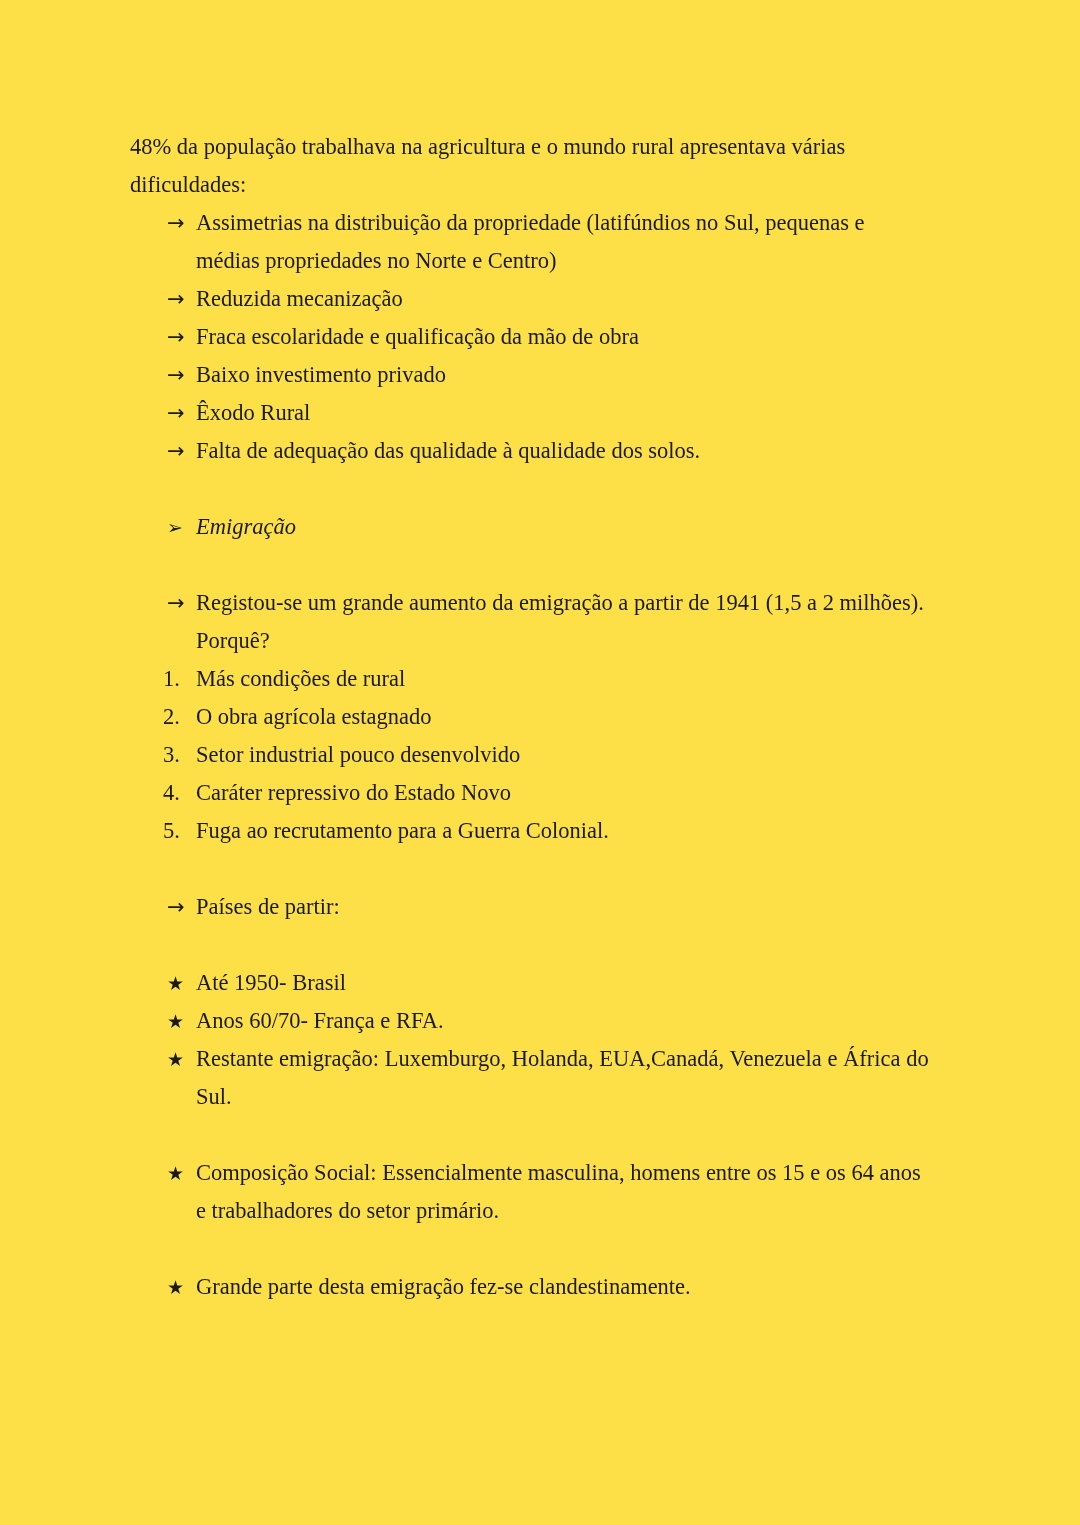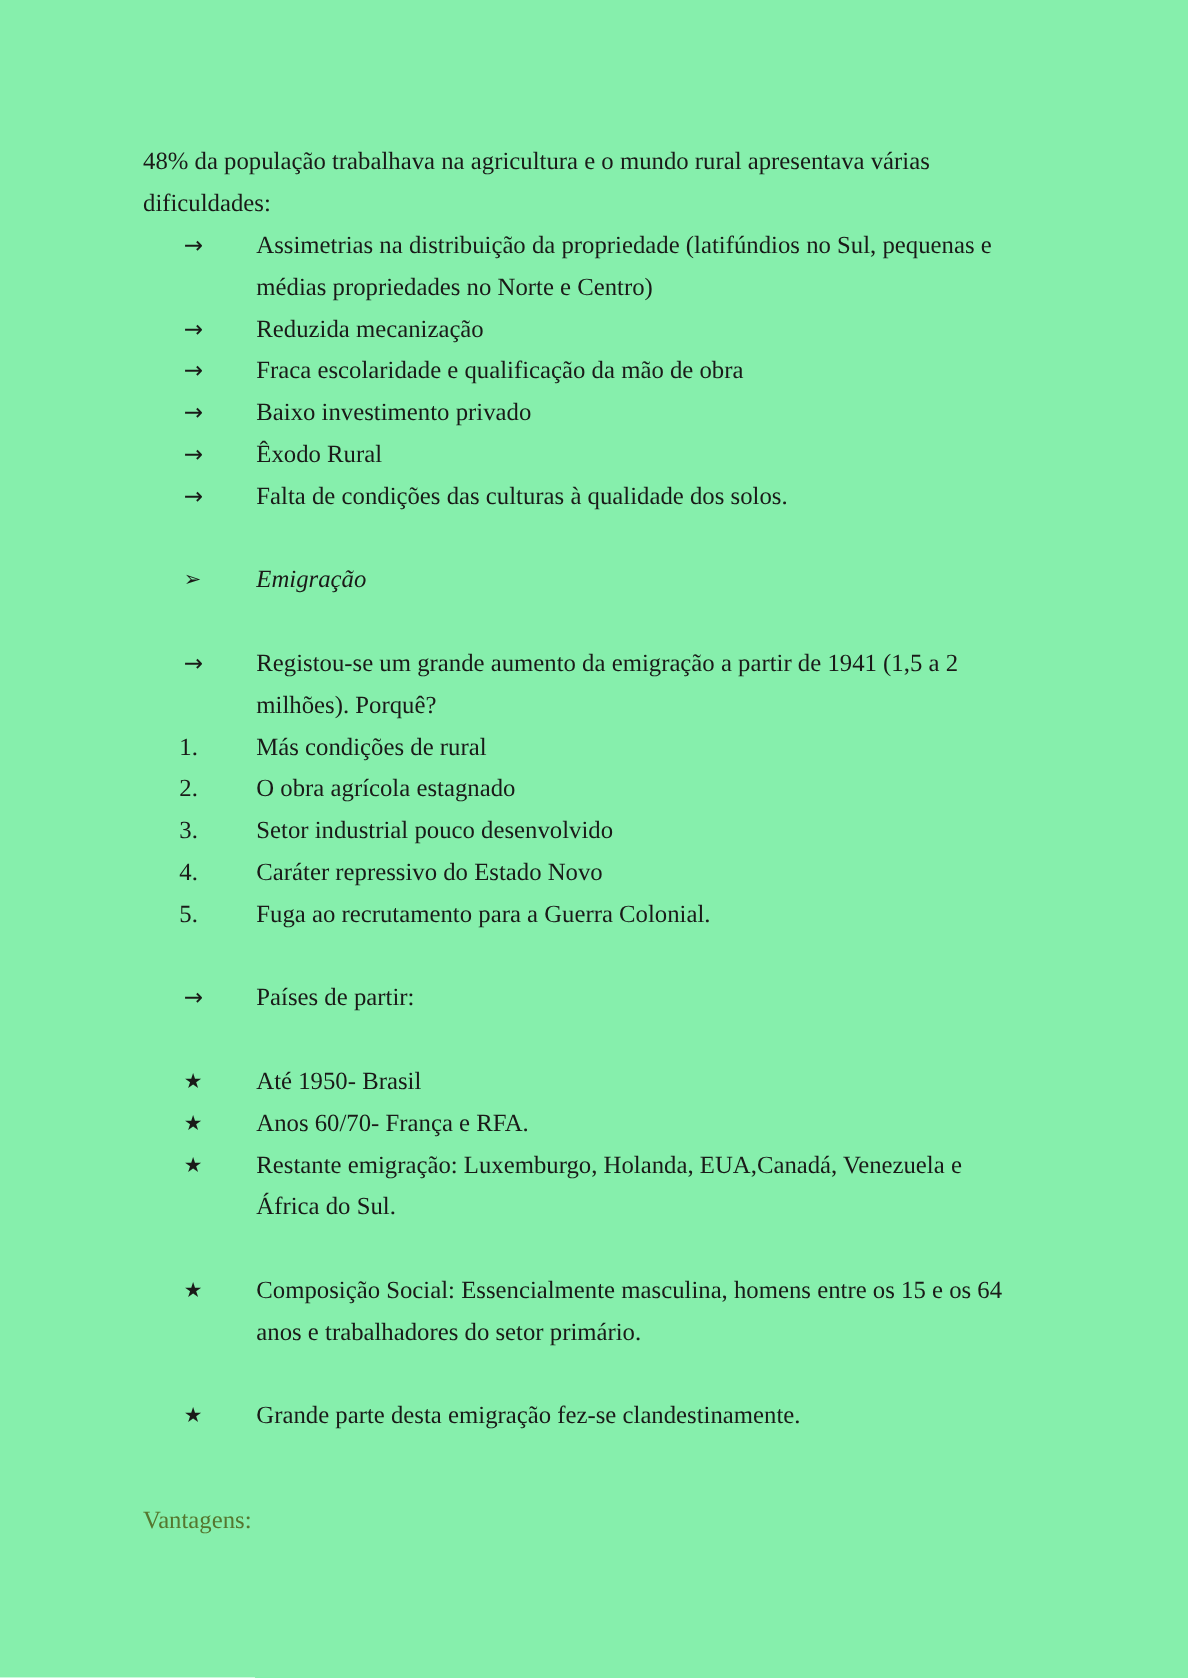--- a/index.html
+++ b/index.html
@@ -14,21 +14,21 @@
     color: #1a1a18;
     position: relative;
     overflow: hidden;
   }
   .page {
     position: absolute;
     left: 0;
     top: 0;
     width: 1080px;
     height: 1525px;
-    background: #86efac;
+    background: #fde047;
   }
   .content {
     position: absolute;
     left: 130px;
     top: 128px;
     width: 800px;
   }
   .para {
     font-size: 22.5px;
     line-height: 38px;
@@ -68,21 +68,20 @@
   .marker.star {
     font-size: 19px;
   }
   .marker.chev {
     font-size: 19px;
   }
   .rowtext {
     flex: 1 1 auto;
     max-width: 745px;
     color: #1a1a18;
-    margin-left: 37px;
   }
   .rowtext.heading {
     font-weight: normal;
     font-style: italic;
   }
   .spacer-line {
     height: 38px;
   }
   .spacer-half {
     height: 19px;
@@ -117,21 +116,21 @@
       <li class="row">
         <span class="marker">→</span>
         <span class="rowtext">Baixo investimento privado</span>
       </li>
       <li class="row">
         <span class="marker">→</span>
         <span class="rowtext">Êxodo Rural</span>
       </li>
       <li class="row">
         <span class="marker">→</span>
-        <span class="rowtext">Falta de condições das culturas à qualidade dos solos.</span>
+        <span class="rowtext">Falta de adequação das qualidade à qualidade dos solos.</span>
       </li>
     </ul>
 
     <div class="spacer-line"></div>
 
     <div class="row">
       <span class="marker chev">➢</span>
       <span class="rowtext heading">Emigração</span>
     </div>
 
@@ -199,16 +198,15 @@
     <div class="spacer-line"></div>
 
     <div class="row">
       <span class="marker star">★</span>
       <span class="rowtext">Grande parte desta emigração fez-se clandestinamente.</span>
     </div>
 
     <div class="spacer-line"></div>
     <div class="spacer-half"></div>
 
-    <p class="para green">Vantagens:</p>
 
   </div>
 </div>
 
 </body></html>

